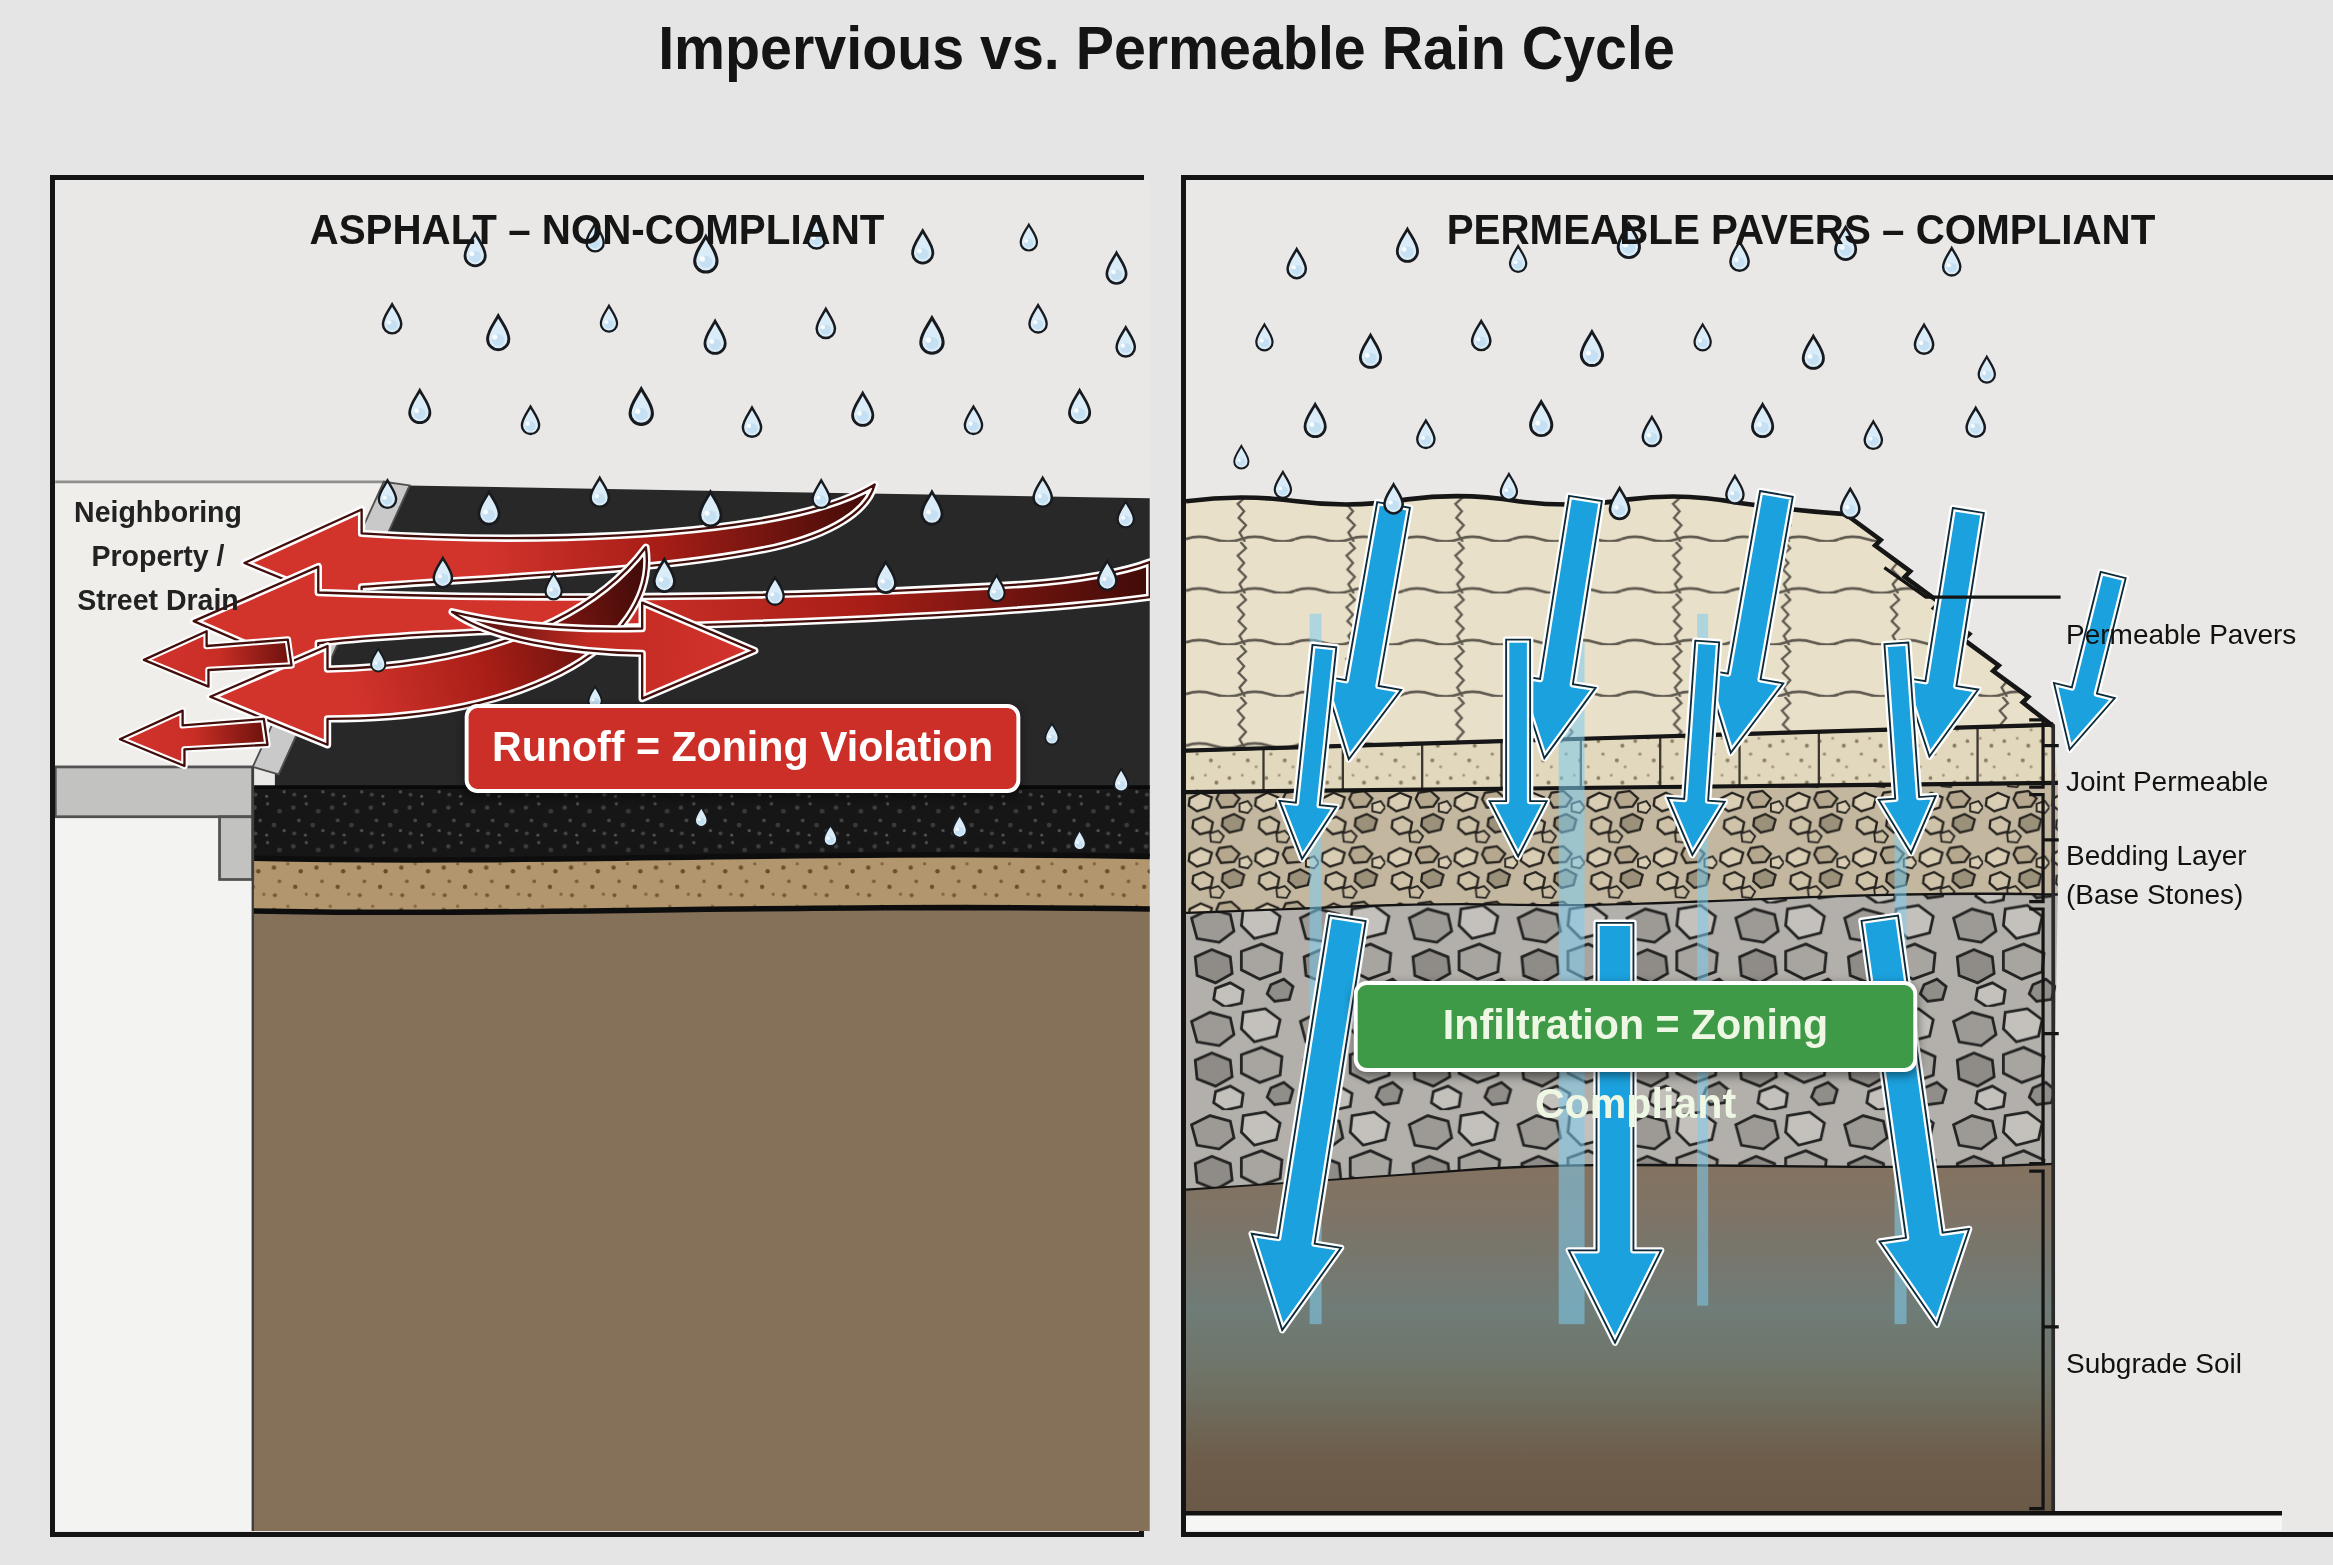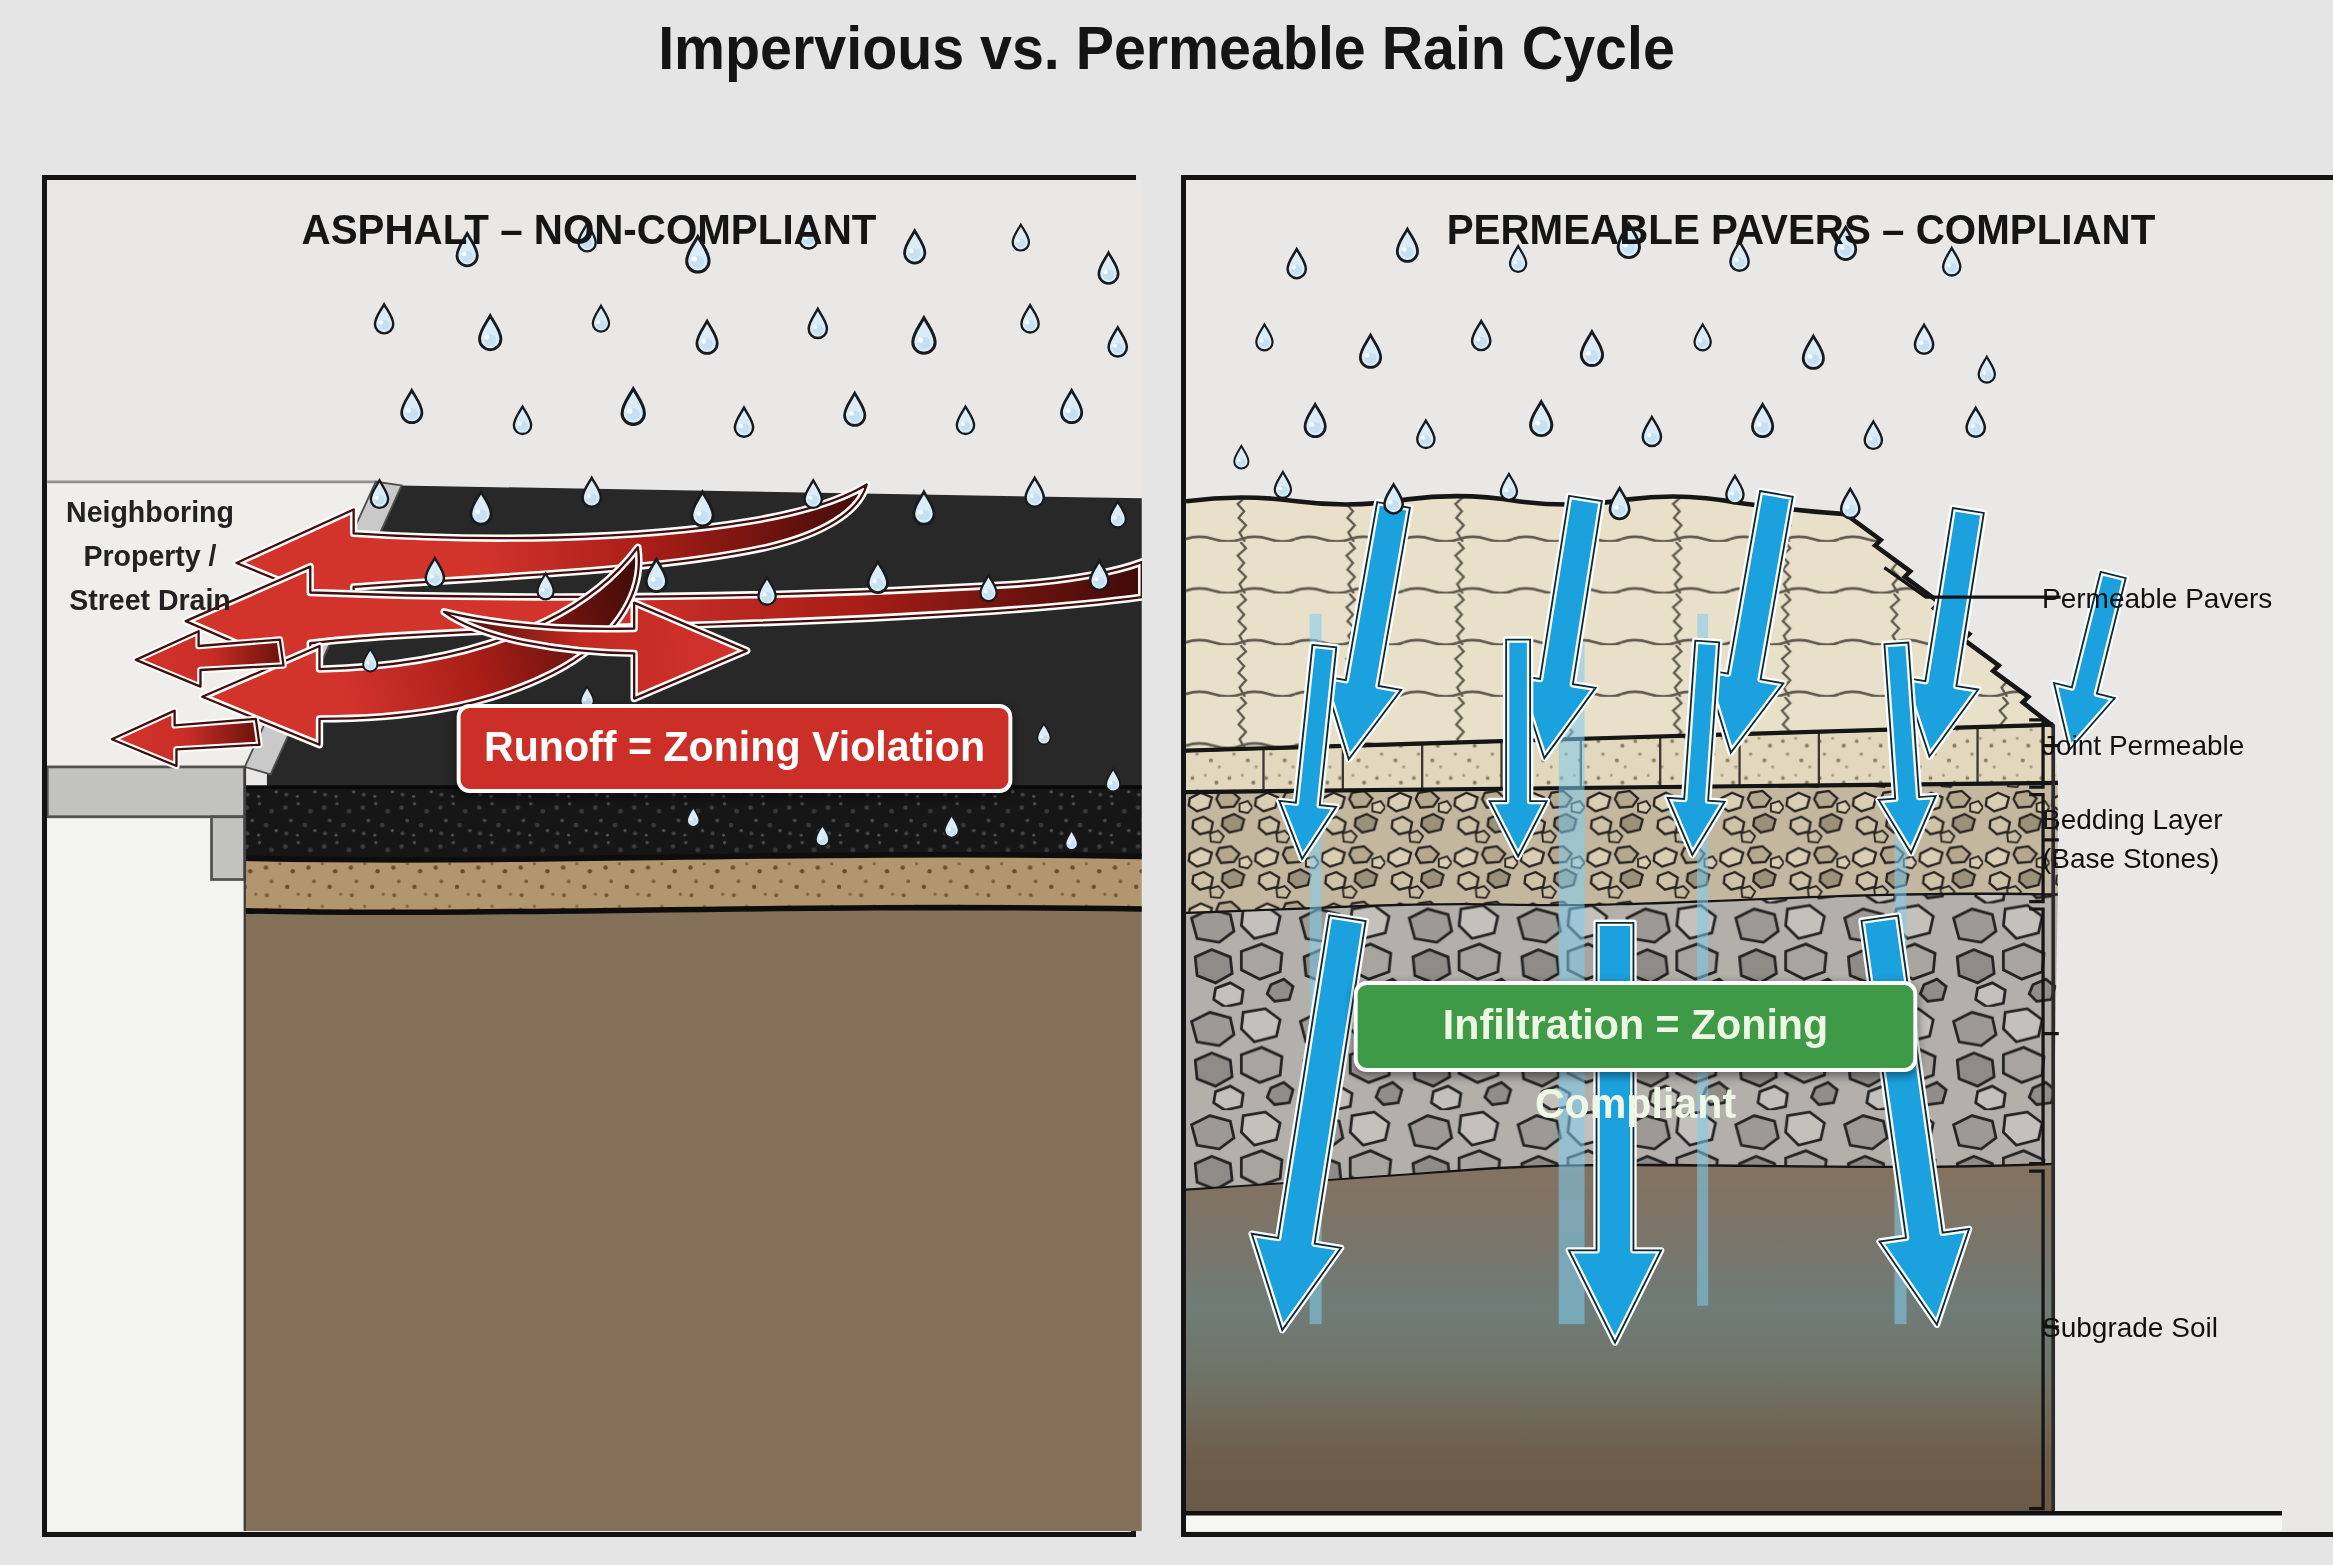--- a/index.html
+++ b/index.html
@@ -1,36 +1,36 @@
 <!DOCTYPE html>
 <html style="font-size:14.8px"><head>
 <meta charset="utf-8">
 <style>
   html,body{margin:0;padding:0;background:#fbfaf8;}
   .stage{position:relative;width:2333px;height:1565px;background:#e5e5e5;overflow:hidden;
          font-family:"Liberation Sans", sans-serif;}
   .title{position:absolute;top:13px;left:0;width:100%;text-align:center;
          font-size:61px;font-weight:700;color:#141414;transform:scaleX(.94);letter-spacing:0;}
   .panel{position:absolute;top:175px;height:1362px;border:5.5px solid #141414;background:#e9e8e6;box-sizing:border-box;}
-  #left-panel{left:42px;width:1094px;}
+  #left-panel{left:50px;width:1094px;}
   #right-panel{left:1181px;width:1240px;}
   .panel-header{position:absolute;top:26px;left:0;width:100%;text-align:center;
                 font-size:42px;font-weight:700;color:#151515;transform:scaleX(.96);z-index:5;}
   .panel-svg{position:absolute;left:0;top:0;z-index:1;}
   .badge{position:absolute;z-index:6;border:4.6px solid #fff;border-radius:13px;
          box-shadow:0 3.7px 9.2px rgba(0,0,0,.45);text-align:center;font-weight:700;}
   #runoff-badge{left:404px;top:524px;width:559px;height:81px;background:#cb2f27;
                 color:#fff;font-size:42px;line-height:78px;transform:scaleX(.98);}
   #compliant-badge{left:162px;top:801px;width:567px;height:83px;background:#3e9a46;
                    color:#eef7e4;font-size:42px;line-height:79px;transform:scaleX(.98);}
   .side-label{position:absolute;left:7.4px;top:310px;width:192px;text-align:center;z-index:5;
               font-size:30px;font-weight:700;color:#222;line-height:44px;transform:scaleX(.95);}
   .side-label span{display:block;}
-  .layer-label{position:absolute;left:856px;z-index:5;font-size:28px;color:#111;
-               line-height:39px;white-space:nowrap;}
+  .layer-label{position:absolute;left:880px;z-index:5;font-size:28px;color:#111;
+               line-height:39px;white-space:nowrap;margin-top:36px;}
   #lbl-pavers{top:399px;}
   #lbl-joint{top:546px;}
   #lbl-bedding{top:620px;}
   #lbl-base{top:794px;}
   #lbl-subgrade{top:1128px;text-align:center;}
 </style>
 </head>
 <body>
 
 <div class="stage">

